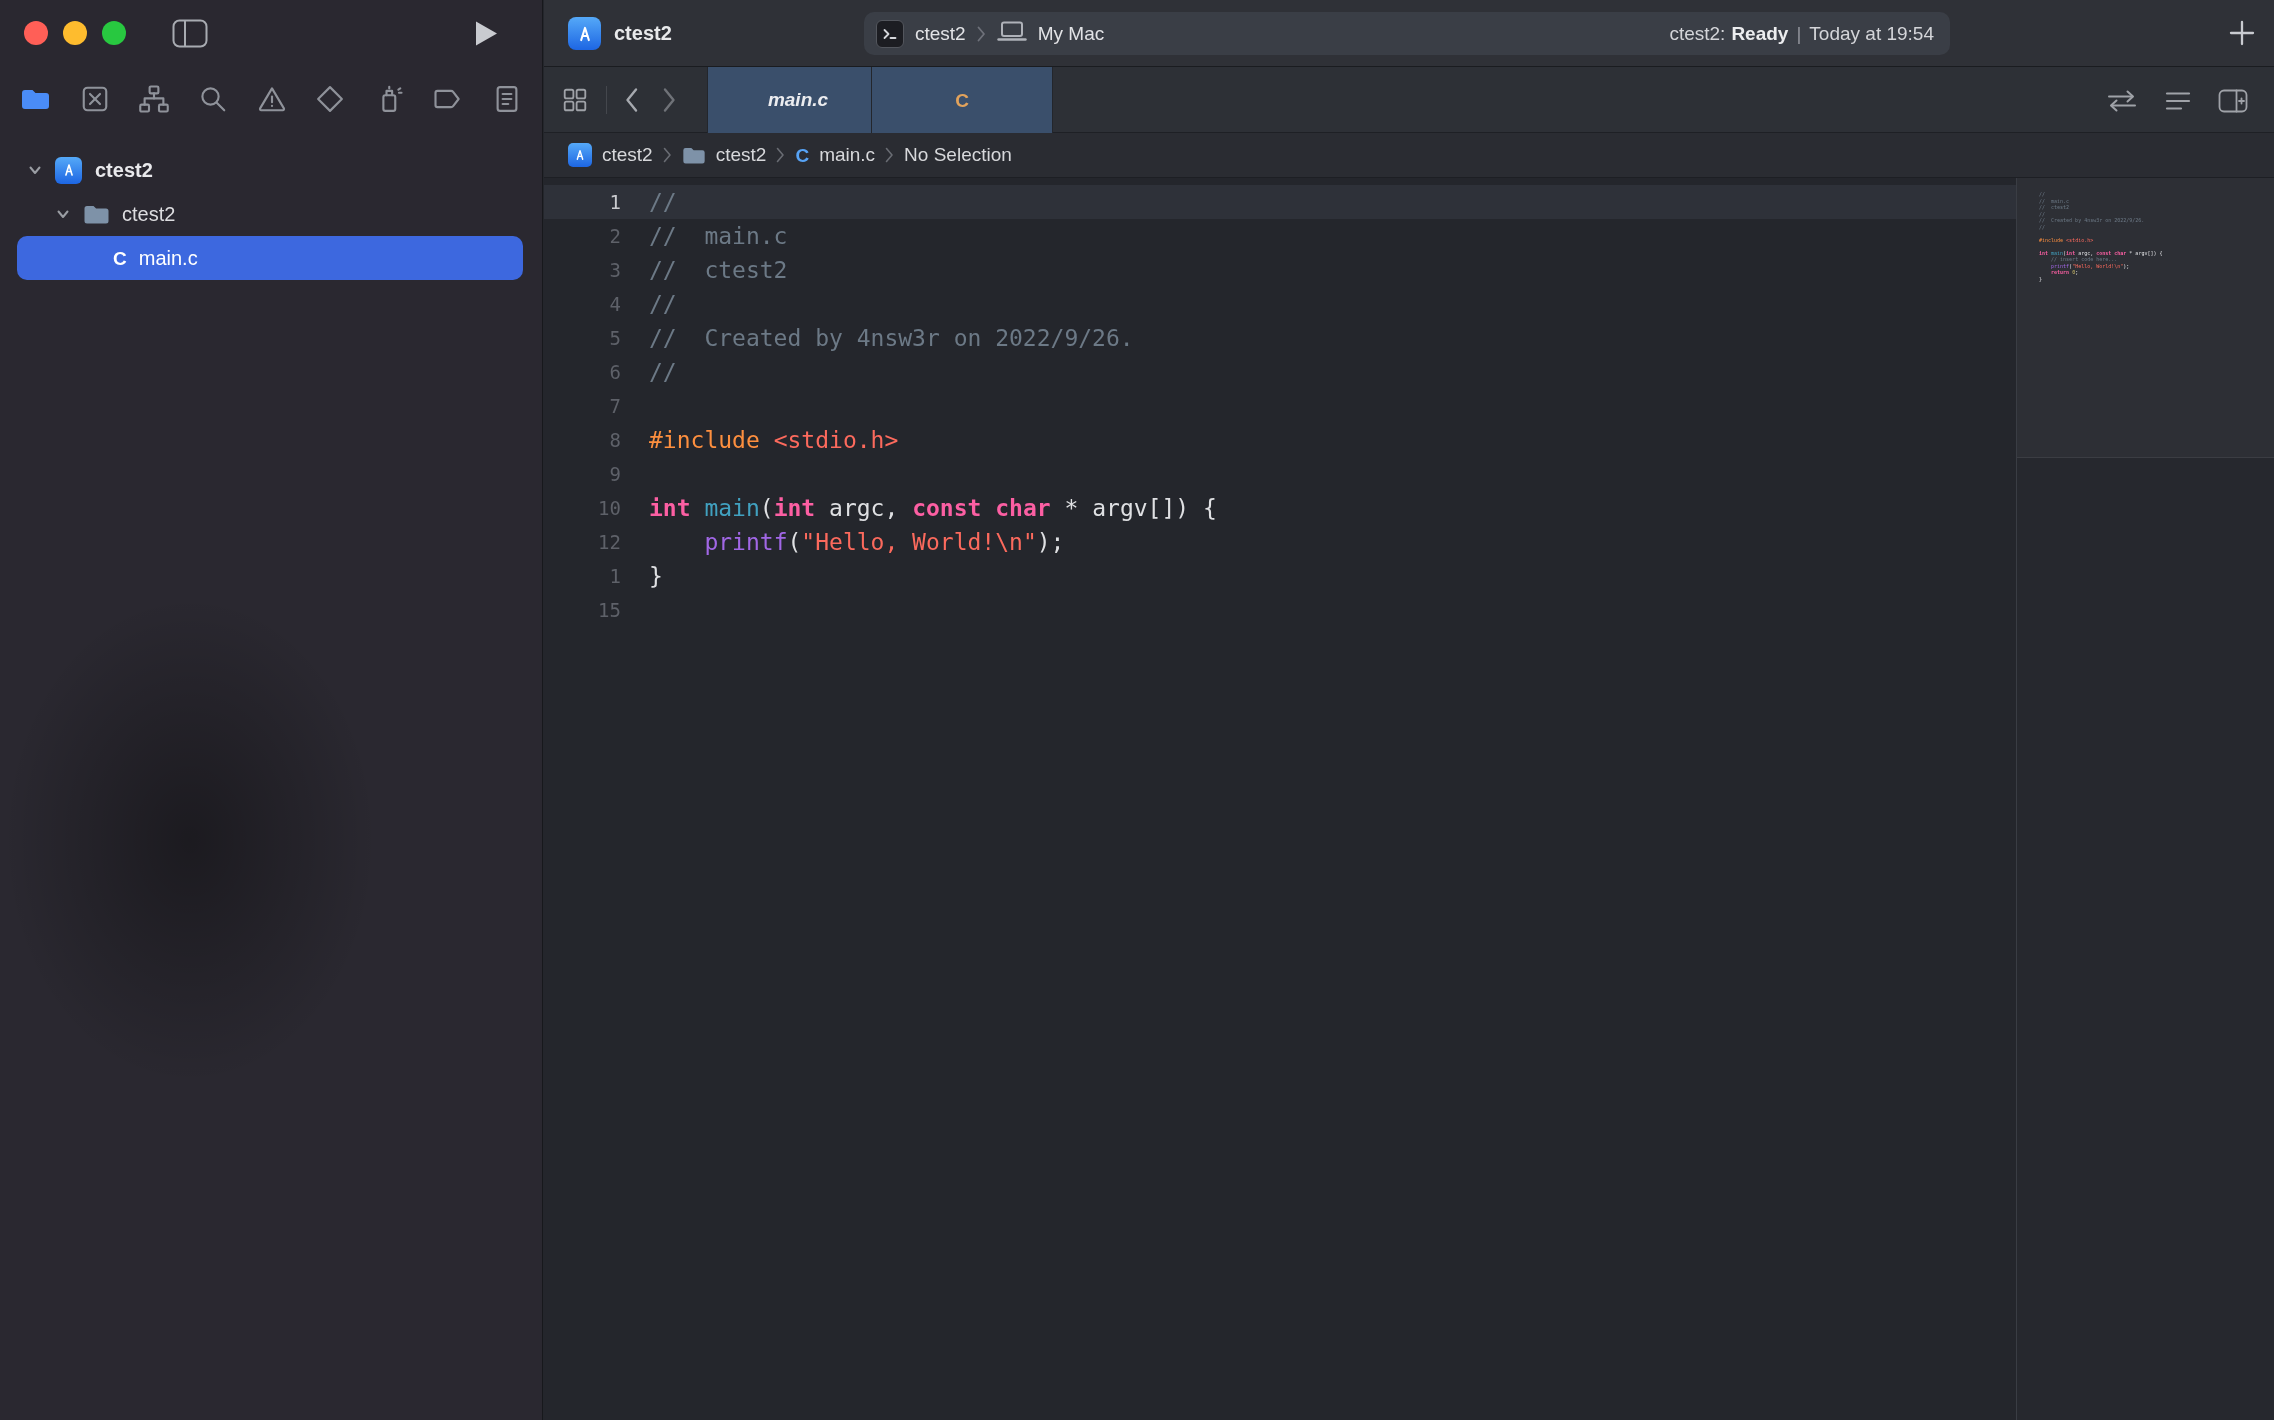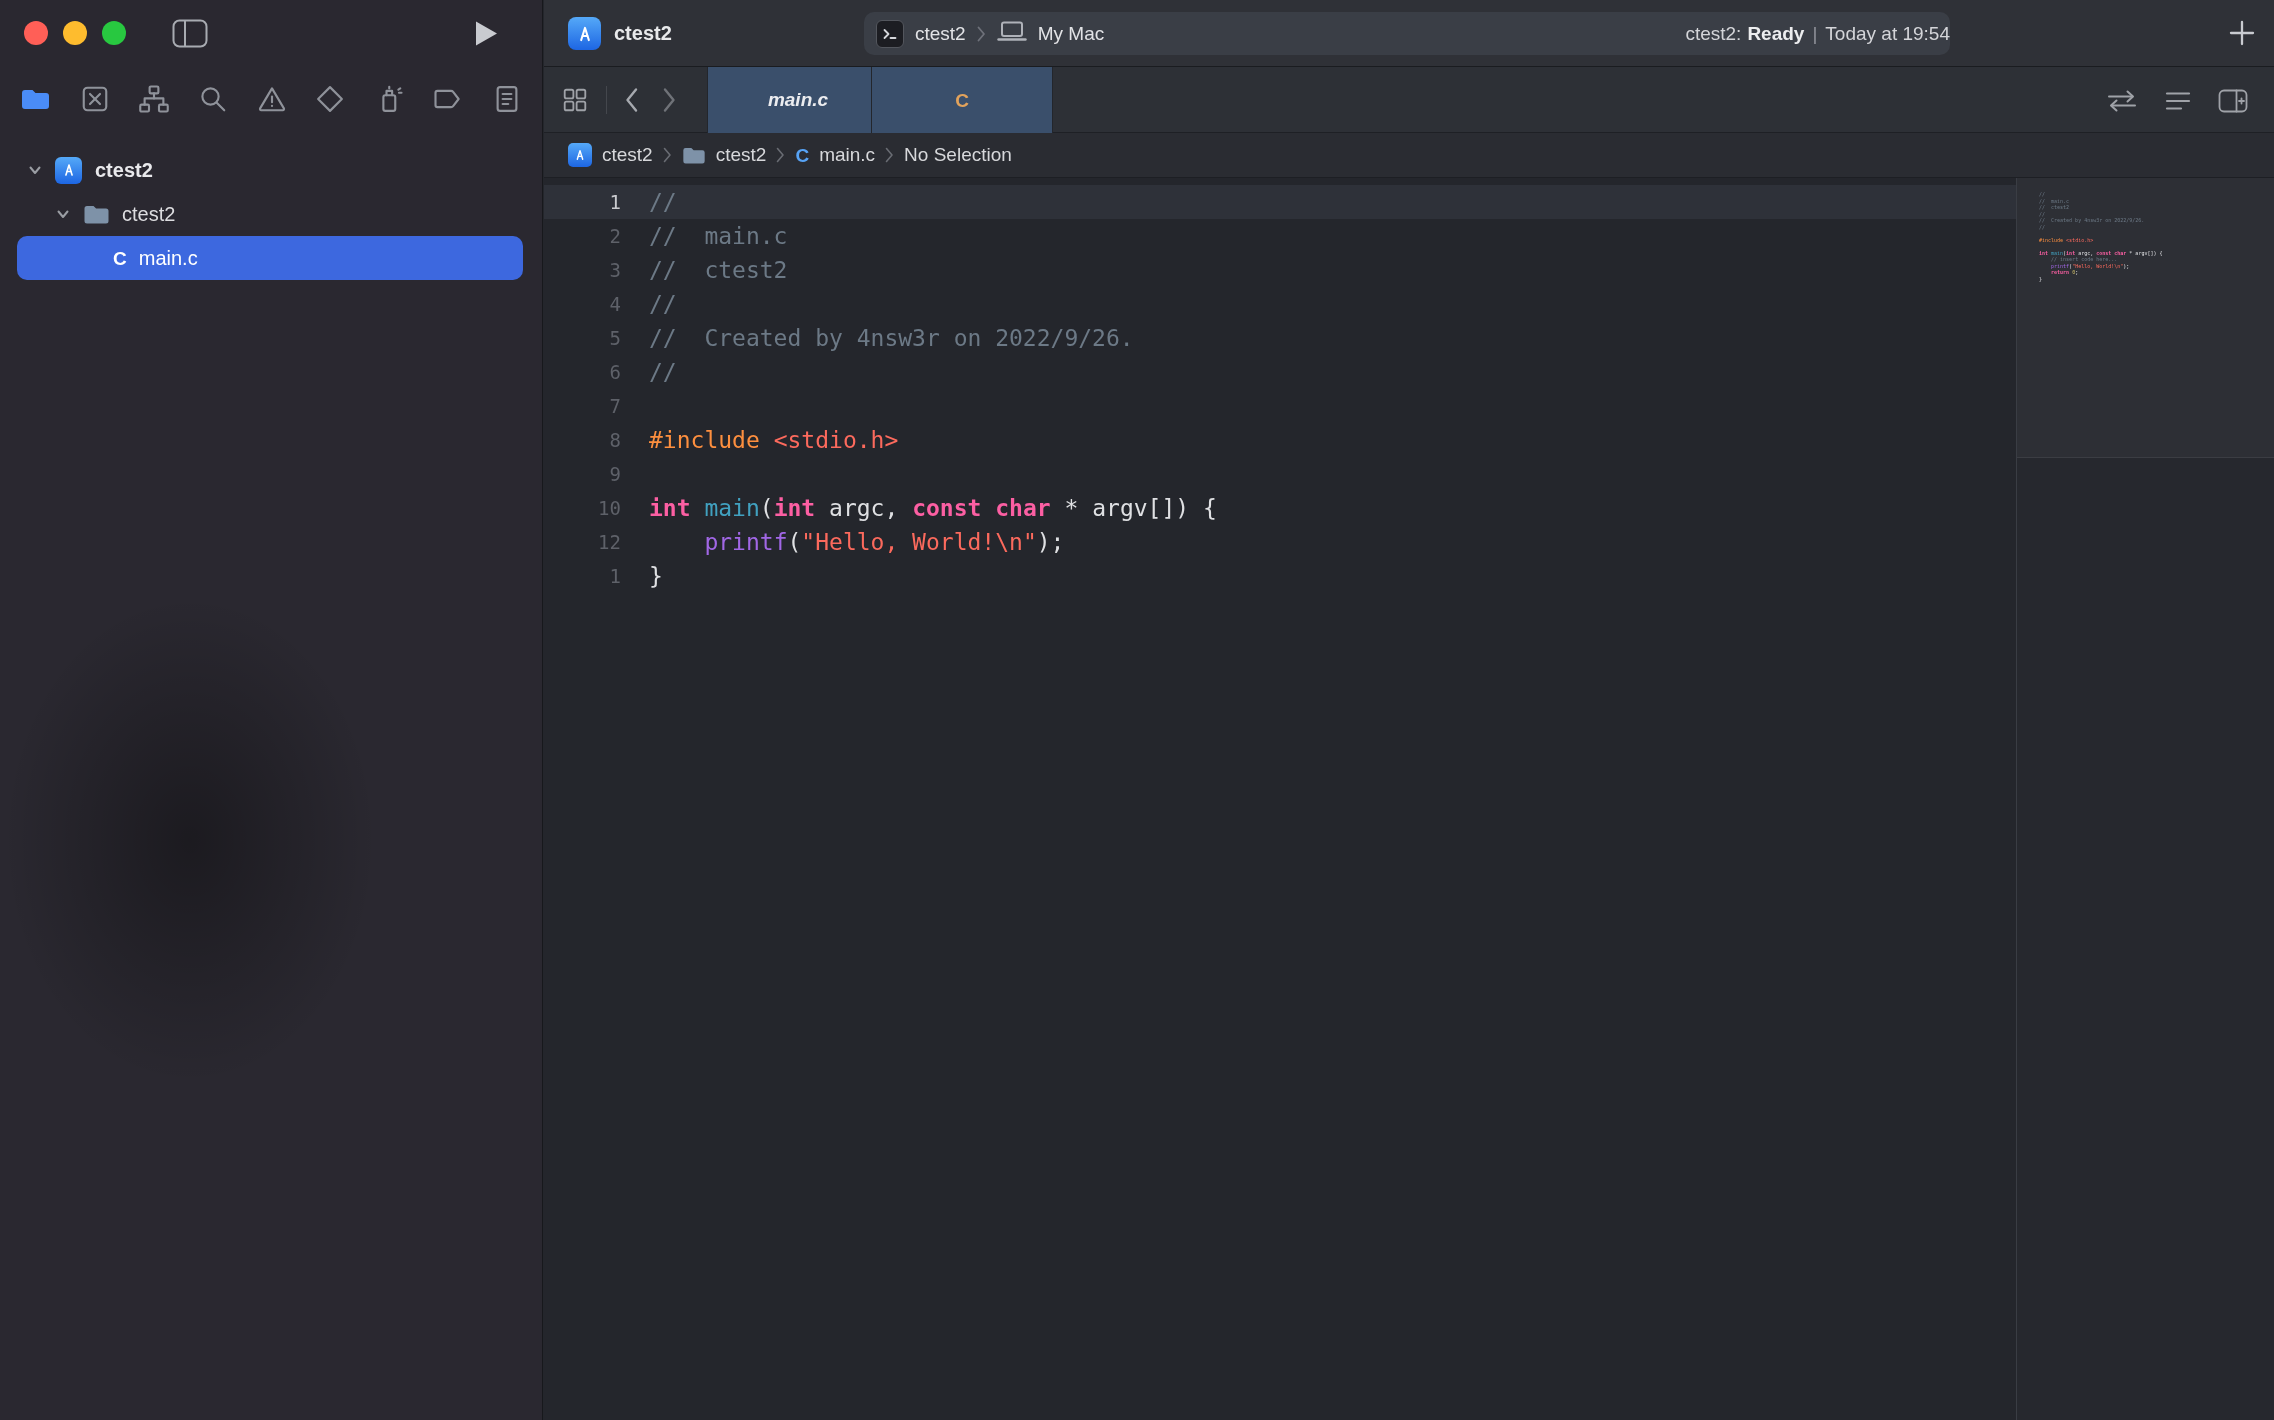--- a/index.html
+++ b/index.html
@@ -55,21 +55,21 @@
     background:#2F3137; border-bottom:1px solid #1A1C20; }
   .window-title { position:absolute; left:70px; top:0; line-height:66px;
     font-size:20px; font-weight:bold; color:#E8E9EB; }
   .scheme-bar { position:absolute; left:320px; top:12px; width:1086px; height:43px;
     background:#3A3E46; border-radius:10px; display:flex; align-items:center;
     font-size:19px; color:#E2E3E6; cursor:default; }
   .scheme-left { display:flex; align-items:center; gap:11px; margin-left:12px; }
   .term-ico { width:28px; height:28px; border-radius:6px; background:#1C1D22;
     border:1px solid #53565D; display:flex; align-items:center; justify-content:center; flex:none; }
   .sep-chev { line-height:0; }
-  .status { margin-left:auto; margin-right:0; white-space:nowrap; color:#D4D5D9; }
+  .status { margin-left:auto; margin-right:16px; white-space:nowrap; color:#D4D5D9; }
   .st-state { font-weight:bold; color:#ECEDEF; margin-left:6px; }
   .st-div { margin:0 8px; color:#90939A; }
   .plus-btn { left:1684px; top:19px; }
 
   .tabbar { position:absolute; left:0; top:67px; width:100%; height:66px;
     background:#2D3036; border-bottom:1px solid #1E2025; }
   .tb-grid { position:absolute; left:18px; top:20px; }
   .tb-div { position:absolute; left:62px; top:19px; width:1px; height:28px; background:#44474D; }
   .tb-back { position:absolute; left:80px; top:20px; }
   .tb-fwd  { position:absolute; left:118px; top:20px; }
@@ -404,20 +404,21 @@
           <div class="code-row"><span class="ln">3</span><span class="code-text"><span class="tok-comment">//  ctest2</span></span></div>
           <div class="code-row"><span class="ln">4</span><span class="code-text"><span class="tok-comment">//</span></span></div>
           <div class="code-row"><span class="ln">5</span><span class="code-text"><span class="tok-comment">//  Created by 4nsw3r on 2022/9/26.</span></span></div>
           <div class="code-row"><span class="ln">6</span><span class="code-text"><span class="tok-comment">//</span></span></div>
           <div class="code-row"><span class="ln">7</span><span class="code-text"></span></div>
           <div class="code-row"><span class="ln">8</span><span class="code-text"><span class="tok-preproc">#include</span><span class="tok-plain"> </span><span class="tok-string">&lt;stdio.h&gt;</span></span></div>
           <div class="code-row"><span class="ln">9</span><span class="code-text"></span></div>
           <div class="code-row"><span class="ln">10</span><span class="code-text"><span class="tok-keyword">int</span><span class="tok-plain"> </span><span class="tok-decl">main</span><span class="tok-plain">(</span><span class="tok-keyword">int</span><span class="tok-plain"> argc, </span><span class="tok-keyword">const</span><span class="tok-plain"> </span><span class="tok-keyword">char</span><span class="tok-plain"> * argv[]) {</span></span></div>
           <div class="code-row"><span class="ln">12</span><span class="code-text"><span class="tok-plain">    </span><span class="tok-func">printf</span><span class="tok-plain">(</span><span class="tok-string">"Hello, World!\n"</span><span class="tok-plain">);</span></span></div>
           <div class="code-row"><span class="ln">1</span><span class="code-text"><span class="tok-plain">}</span></span></div>
+          <div class="code-row"><span class="ln">15</span><span class="code-text"></span></div>
         </div>
       <div class="minimap">
         <div class="minimap-viewport"></div>
         <div class="minimap-content"><div class="mini-line"><span class="tok-comment">//</span></div><div class="mini-line"><span class="tok-comment">//  main.c</span></div><div class="mini-line"><span class="tok-comment">//  ctest2</span></div><div class="mini-line"><span class="tok-comment">//</span></div><div class="mini-line"><span class="tok-comment">//  Created by 4nsw3r on 2022/9/26.</span></div><div class="mini-line"><span class="tok-comment">//</span></div><div class="mini-line"></div><div class="mini-line"><span class="tok-preproc">#include</span><span class="tok-plain"> </span><span class="tok-string">&lt;stdio.h&gt;</span></div><div class="mini-line"></div><div class="mini-line"><span class="tok-keyword">int</span><span class="tok-plain"> </span><span class="tok-decl">main</span><span class="tok-plain">(</span><span class="tok-keyword">int</span><span class="tok-plain"> argc, </span><span class="tok-keyword">const</span><span class="tok-plain"> </span><span class="tok-keyword">char</span><span class="tok-plain"> * argv[]) {</span></div><div class="mini-line"><span class="tok-plain">    </span><span class="tok-comment">// insert code here...</span></div><div class="mini-line"><span class="tok-plain">    </span><span class="tok-func">printf</span><span class="tok-plain">(</span><span class="tok-string">"Hello, World!\n"</span><span class="tok-plain">);</span></div><div class="mini-line"><span class="tok-plain">    </span><span class="tok-keyword">return</span><span class="tok-plain"> </span><span class="tok-number">0</span><span class="tok-plain">;</span></div><div class="mini-line"><span class="tok-plain">}</span></div><div class="mini-line"></div></div>
       </div>
     </div>
 
   </main>
 </div>
 

